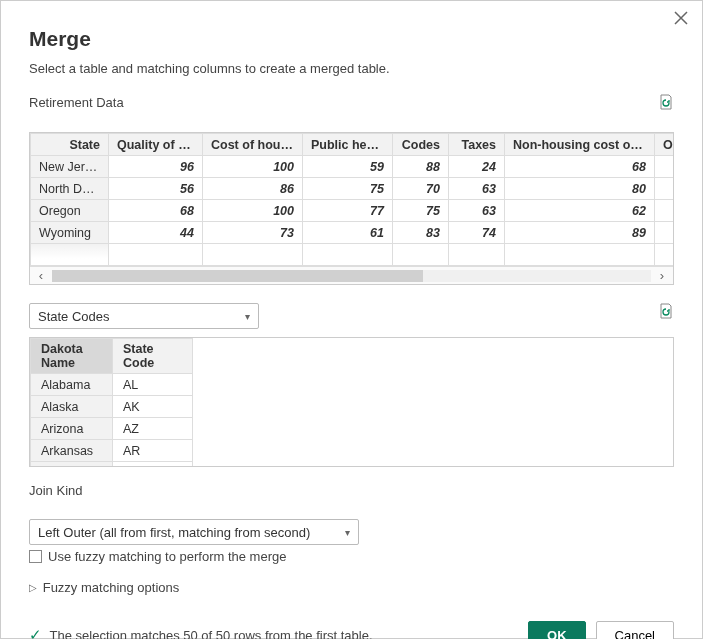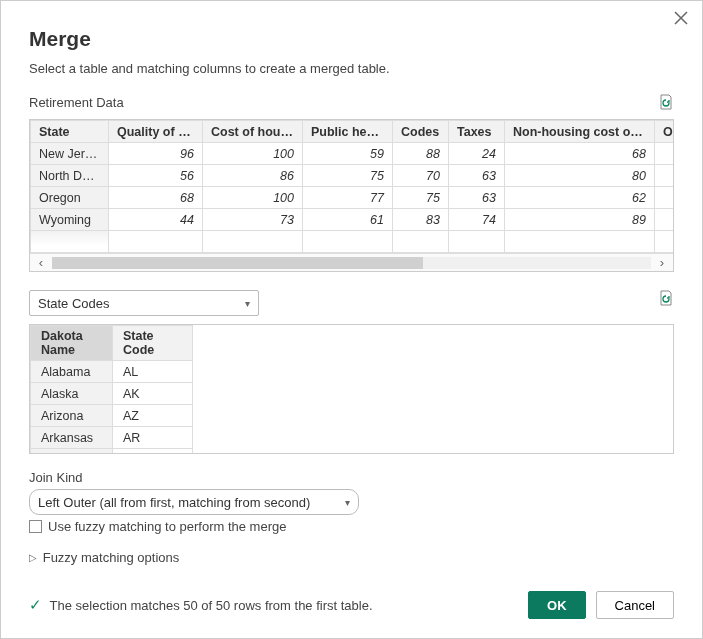--- a/index.html
+++ b/index.html
@@ -29,21 +29,21 @@
     font-size: 21px;
     font-weight: 600;
     margin: 8px 0 10px 0;
     color: #333;
   }
   .subtitle { margin: 0 0 18px 0; color: #444; }
   .section-label-row {
     display: flex;
     justify-content: space-between;
     align-items: flex-end;
-    margin-bottom: 9px;
+    margin-bottom: 22px;
   }
   .section-label { color: #444; }
   .refresh-icon svg { display: block; }
   .table-wrap {
     border: 1px solid #ccc;
     overflow: hidden;
     position: relative;
   }
   table.data {
     border-collapse: collapse;
@@ -56,30 +56,31 @@
     white-space: nowrap;
     overflow: hidden;
     text-overflow: ellipsis;
     font-size: 12.5px;
     height: 22px;
   }
   table.data th {
     background: #f2f2f2;
     font-weight: 600;
     color: #333;
-    text-align: left;
+    text-align: right;
   }
   table.data td.rowhead {
     background: #f2f2f2;
     text-align: left;
     margin-left: 12px;
   }
   table.data td.num {
     text-align: right;
     font-style: italic;
+    font-weight: bold;
   }
   .fade-row td { color: transparent; position: relative; }
   .fade-row td::after{
     content:""; position:absolute; left:0; right:0; top:0; bottom:0;
     background: linear-gradient(to bottom, rgba(255,255,255,0), #fff 70%);
   }
   .hscroll {
     display: flex;
     align-items: center;
     border-top: 1px solid #ddd;
@@ -136,22 +137,22 @@
   table.small th, table.small td {
     border: 1px solid #ddd;
     padding: 3px 10px;
     font-size: 12.5px;
     height: 22px;
     text-align: left;
   }
   table.small th { background: #f2f2f2; font-weight: 600; }
   table.small td.rowhead { background: #f2f2f2; }
   table.small th.selected { background: #d8d8d8; }
-  .joinkind-label { margin-top: 16px; margin-bottom: 4px; color:#444;}
-  .joinkind-dd { width: 330px; border-radius: 10px; }
+  .joinkind-label { margin-top: 16px; margin-bottom: 21px; color:#444;}
+  .joinkind-dd { width: 330px; }
   .checkbox-row {
     display: flex;
     align-items: center;
     gap: 6px;
     margin-top: 4px;
     font-size: 13px;
     color: #444;
   }
   .checkbox {
     width: 13px; height: 13px;

